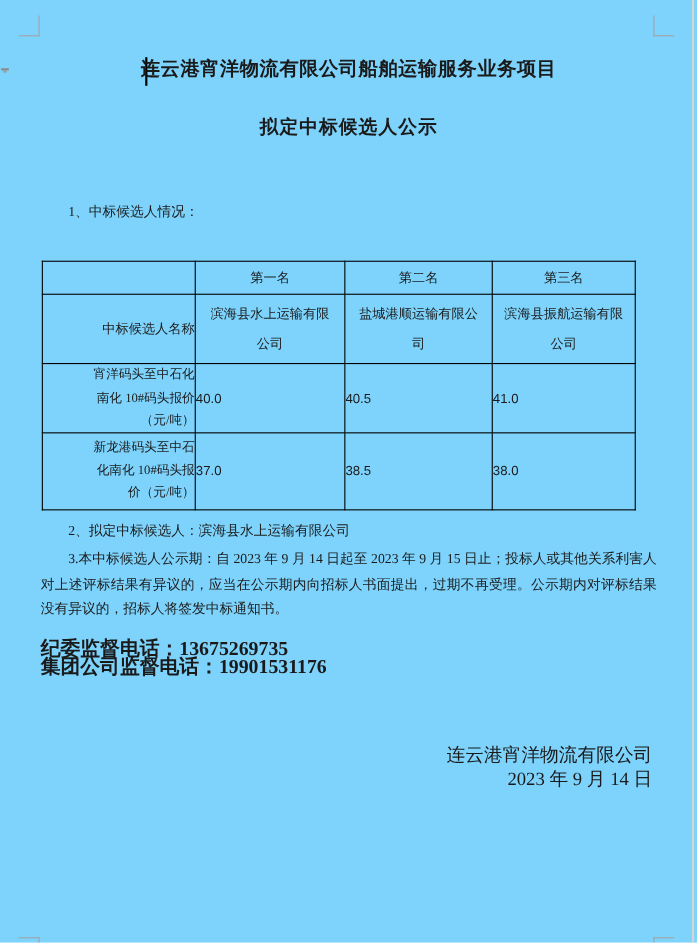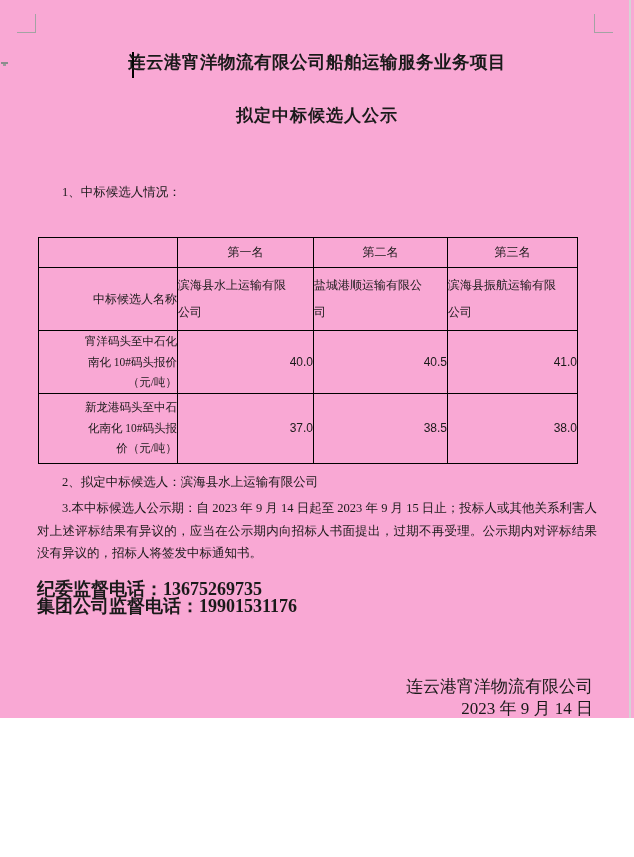--- a/index.html
+++ b/index.html
@@ -1,19 +1,19 @@
 <!DOCTYPE html>
 <html><head>
 <meta charset="utf-8">
 <style>
   html, body { margin: 0; padding: 0; background: #ffffff; }
   .page {
     position: relative;
-    width: 634px; height: 718px;
-    background: #f9a8d4;
+    width: 634px; height: 857px;
+    background: #7dd3fc;
     color: #1a1a1a;
     font-family: "Liberation Serif", serif;
     overflow: hidden;
   }
   
   .mark { position: absolute; width: 18px; height: 18px; }
   .mark.tl { left: 17px; top: 14px; border-right: 1px solid #a3a3a3; border-bottom: 1px solid #a3a3a3; }
   .mark.tr { left: 594px; top: 14px; border-left: 1px solid #a3a3a3; border-bottom: 1px solid #a3a3a3; }
   .mark.bl { left: 17px; top: 852px; height: 5px; border-right: 1px solid #a3a3a3; border-top: 1px solid #a3a3a3; }
   .mark.br { left: 594px; top: 852px; height: 5px; border-left: 1px solid #a3a3a3; border-top: 1px solid #a3a3a3; }
@@ -61,23 +61,23 @@
   }
   table.candidates td { border: 1px solid #000; padding: 0; vertical-align: middle; overflow: hidden; }
   .c0 { width: 106px; } .c1 { width: 135px; } .c2 { width: 133px; } .c3 { width: 129px; }
   tr.r-head  { height: 30px; }
   tr.r-name  { height: 63px; }
   tr.r-price1{ height: 62px; }
   tr.r-price2{ height: 70px; }
   td.head { text-align: center; }
   td.lbl  { text-align: right; padding-left: 7px; padding-right: 4px; }
   td.lbl.small { font-size: 11.5px; line-height: 20.5px; padding-left: 32px; }
-  td.val  { }
+  td.val  { text-align: center; }
   td.val .cline { line-height: 27px; }
-  td.num  { text-align: right; font-family: "Liberation Sans", sans-serif; font-size: 12px; }
+  td.num  { text-align: left; font-family: "Liberation Sans", sans-serif; font-size: 12px; }
 </style>
 </head>
 <body>
 
 <div class="page">
 
   <div class="mark tl"></div>
   <div class="mark tr"></div>
   <div class="mark bl"></div>
   <div class="mark br"></div>

